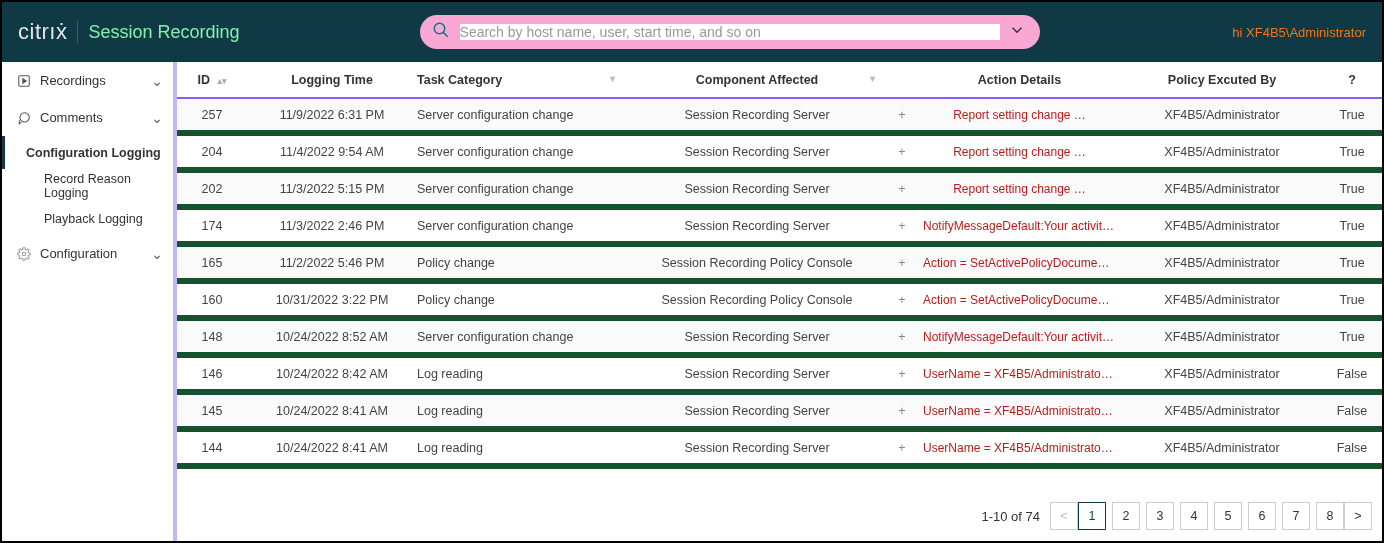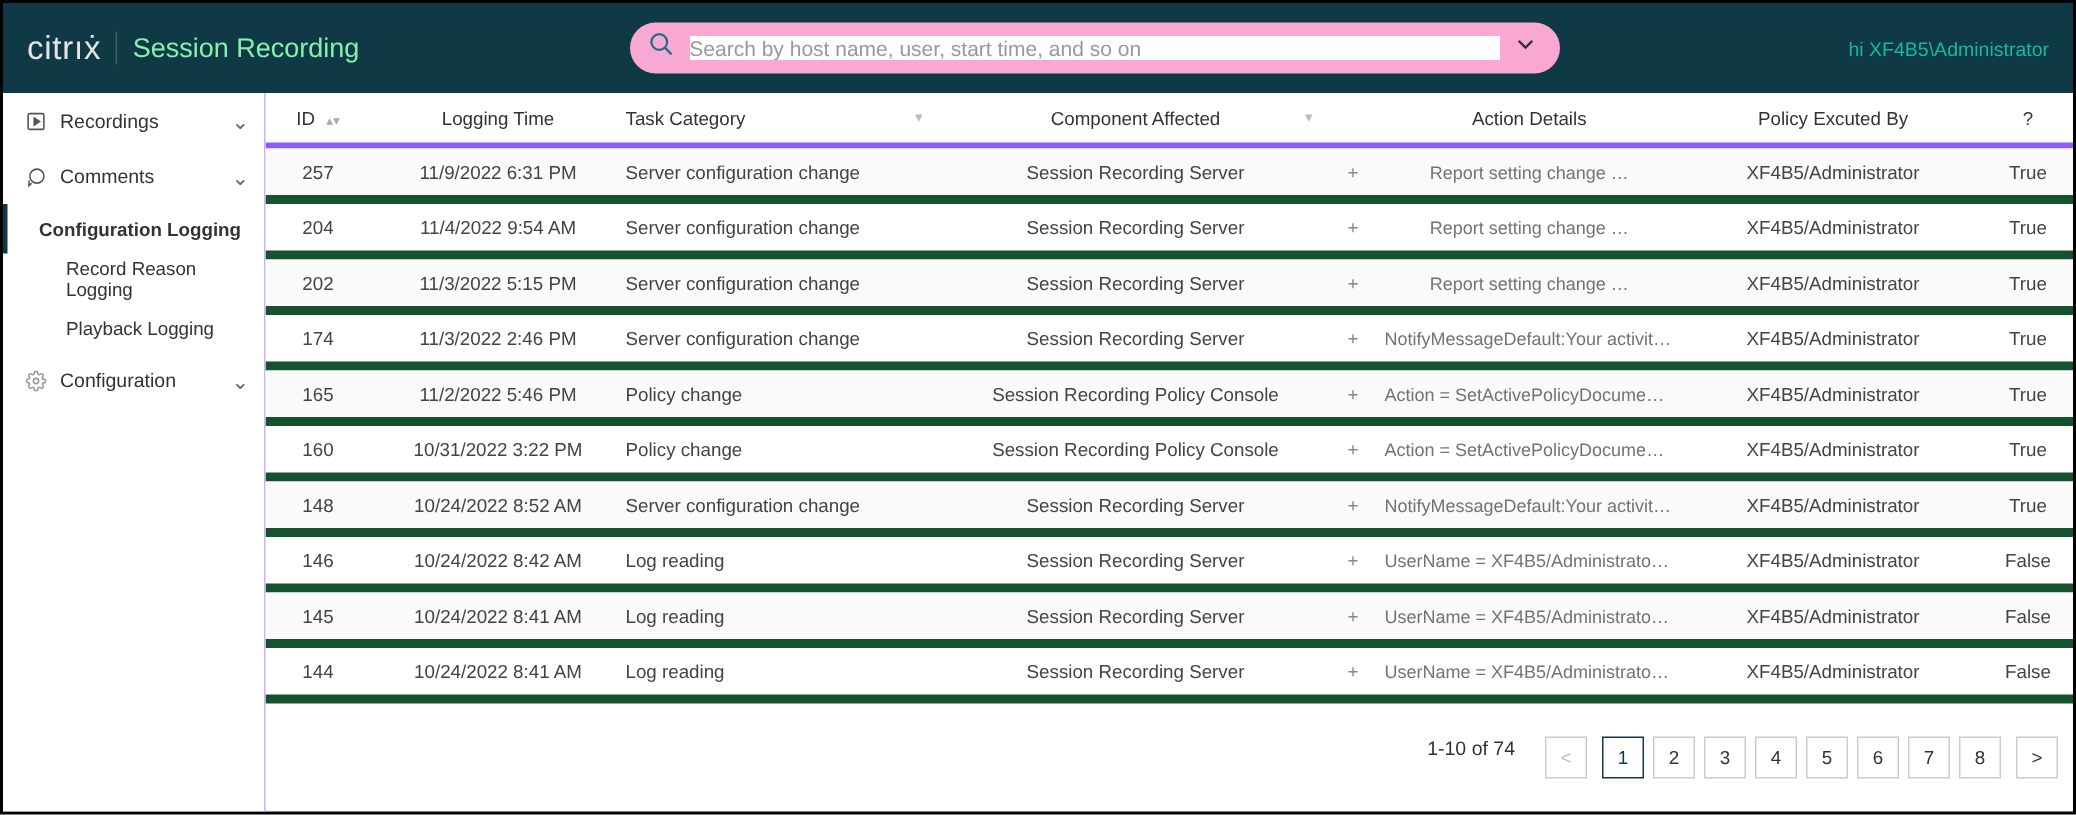--- a/index.html
+++ b/index.html
@@ -32,27 +32,27 @@
     padding:0 40px 0 40px;
     position:relative;
   }
   .search-input {
     border:none; outline:none; width:100%;
     font-size:14px; color:#555;
   }
   .search-input::placeholder{color:#999;}
   .search-icon{ position:absolute; left:12px; top:50%; transform:translateY(-50%);}
   .search-chevron{ position:absolute; right:14px; top:50%; transform:translateY(-50%);}
-  .user-info { margin-left:auto; color:#14b8a6; font-size:13px;}
+  .user-info { margin-left:auto; color:#f97316; font-size:13px;}
 
   
   .main { display:flex; height:calc(100% - 60px);}
   .sidebar {
     width: 175px;
-    border-right:1px solid #c4b5fd;
+    border-right:4px solid #c4b5fd;
     background:#fff;
     font-size:13px;
     color:#333;
     overflow:hidden;
   }
   .nav-item {
     display:flex; align-items:center;
     height:37px;
     padding:0 10px 0 14px;
     gap:8px;
@@ -62,37 +62,37 @@
   .nav-icon { width:16px; height:16px; display:flex; align-items:center; justify-content:center;}
   .subnav .nav-sub {
     height:33px; display:flex; align-items:center;
     padding-left:42px; font-size:12.5px; cursor:pointer;
   }
   .nav-sub.active { font-weight:600; border-left:3px solid #0f3a45; padding-left:21px;}
 
   
   .content { flex:1; overflow:hidden; display:flex; flex-direction:column;}
   .thead, .trow { display:flex; align-items:center; font-size:12.5px; color:#444;}
-  .thead { height:37px; border-bottom:4px solid #8b5cf6; font-weight:400; color:#333;}
+  .thead { height:37px; border-bottom:2px solid #8b5cf6; font-weight:700; color:#333;}
   .trow { height:37px; border-bottom:6px solid #14532d;}
   .trow:nth-child(odd){ background:#fafafa;}
   .col-id      { width:70px;  text-align:center; position:relative;}
   .col-time    { width:170px; text-align:center;}
   .col-task    { width:210px; text-align:left; position:relative;}
   .col-comp    { width:260px; text-align:center; position:relative;}
   .col-action  { flex:1;      text-align:center; overflow:hidden; white-space:nowrap; text-overflow:ellipsis;}
   .col-exec    { width:200px; text-align:center;}
   .col-q       { width:60px;  text-align:center;}
   .col-plus    { width:30px; text-align:center; color:#888;}
   .filter-icon { color:#bbb; position:absolute; right:12px; font-size:10px;}
   .sort-icon   { margin-left:4px; font-size:9px; color:#aaa;}
-  .action-cell { color:#737373; font-size:12px; overflow:hidden; text-overflow:ellipsis; white-space:nowrap; padding:0 6px;}
+  .action-cell { color:#b91c1c; font-size:12px; overflow:hidden; text-overflow:ellipsis; white-space:nowrap; padding:0 6px;}
 
   
-  .pager { margin-top:auto; height:50px; display:flex; align-items:flex-start; justify-content:flex-end; padding:0 10px; gap:10px; font-size:13px; color:#333;}
+  .pager { margin-top:auto; height:50px; display:flex; align-items:center; justify-content:flex-end; padding:0 10px; gap:0; font-size:13px; color:#333;}
   .page-range { margin-right:10px;}
   .page-btn {
     width:28px; height:28px;
     border:1px solid #ccc;
     display:flex; align-items:center; justify-content:center;
     font-size:12.5px; color:#333; cursor:pointer; background:#fff;
   }
   .page-btn.active { border-color:#0f3a45; color:#0f3a45;}
   .page-btn.disabled{ color:#bbb; cursor:default;}
 </style>

